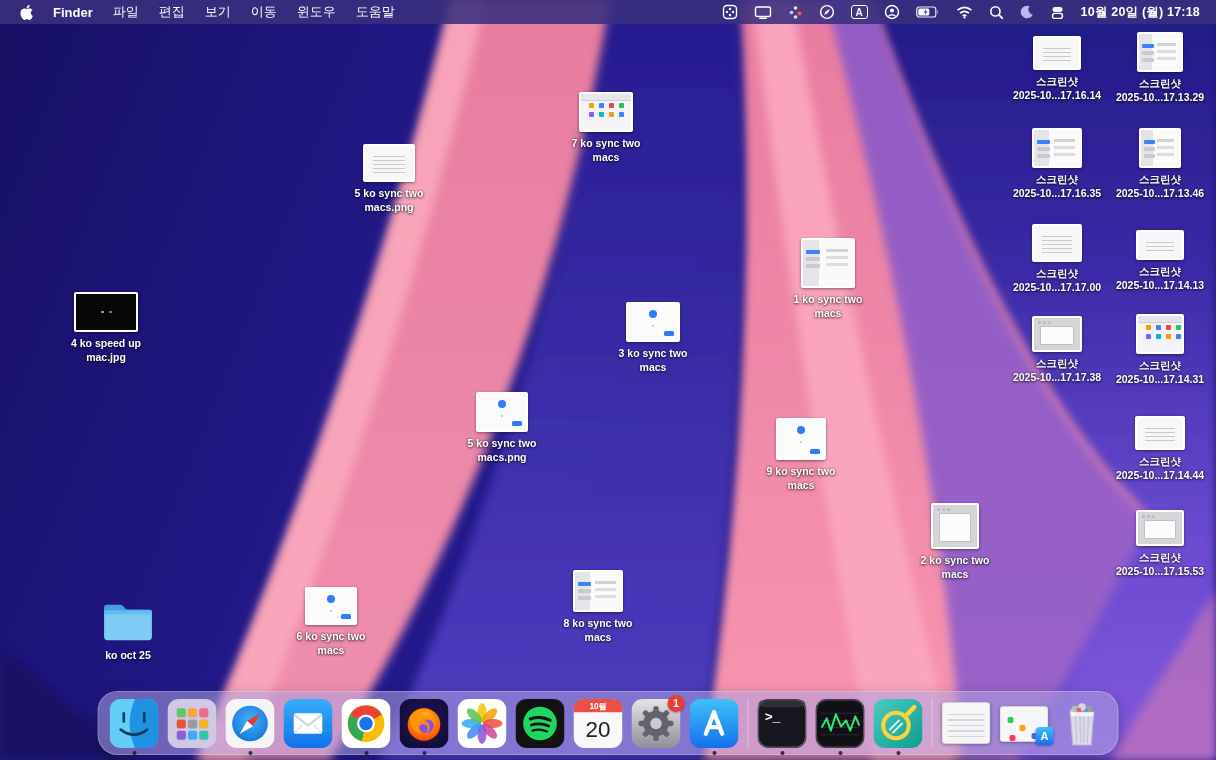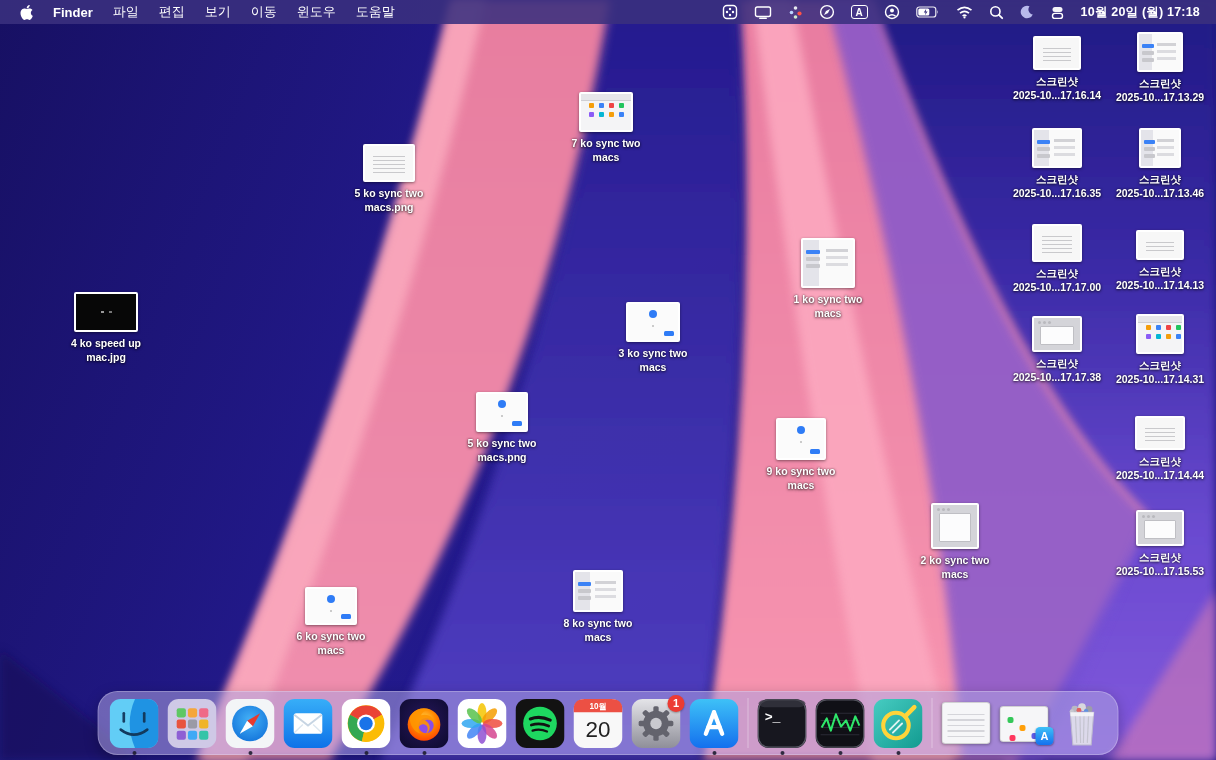--- a/index.html
+++ b/index.html
@@ -279,20 +279,26 @@
   <div class="dicon" style="left:273px; top:555px;margin-top:32px;">
     <div class="thumb t-dialog" style="width:52px; height:38px;"></div>
     <div class="dlabel">6 ko sync two
 macs</div>
   </div>
   <div class="dicon" style="left:540px; top:570px;">
     <div class="thumb t-settings" style="width:50px; height:42px;"></div>
     <div class="dlabel">8 ko sync two
 macs</div>
   </div>
+  <div class="dicon" style="left:70px; top:600px;">
+    <svg width="56" height="44" viewBox="0 0 56 46">
+        <use href="#sym-folder"></use>
+      </svg>
+    <div class="dlabel">ko oct 25</div>
+  </div>
 
   <div class="dicon" style="left:999px; top:36px;">
     <div class="thumb t-doc" style="width:48px; height:34px;"></div>
     <div class="dlabel">스크린샷
 2025-10...17.16.14</div>
   </div>
   <div class="dicon" style="left:1102px; top:32px;">
     <div class="thumb t-settings" style="width:46px; height:40px;"></div>
     <div class="dlabel">스크린샷
 2025-10...17.13.29</div>

